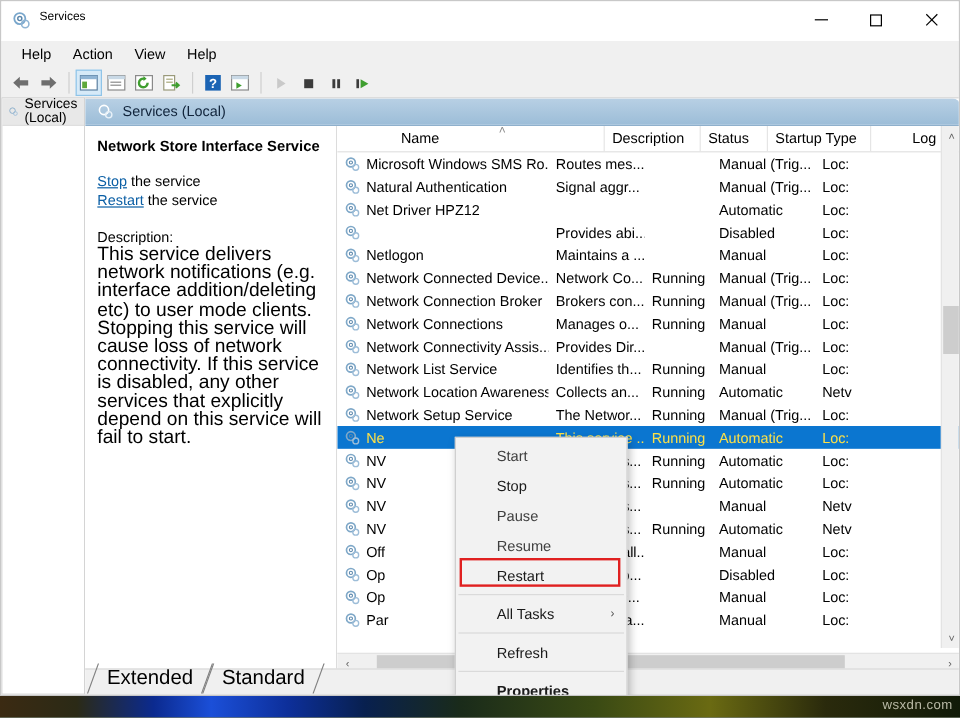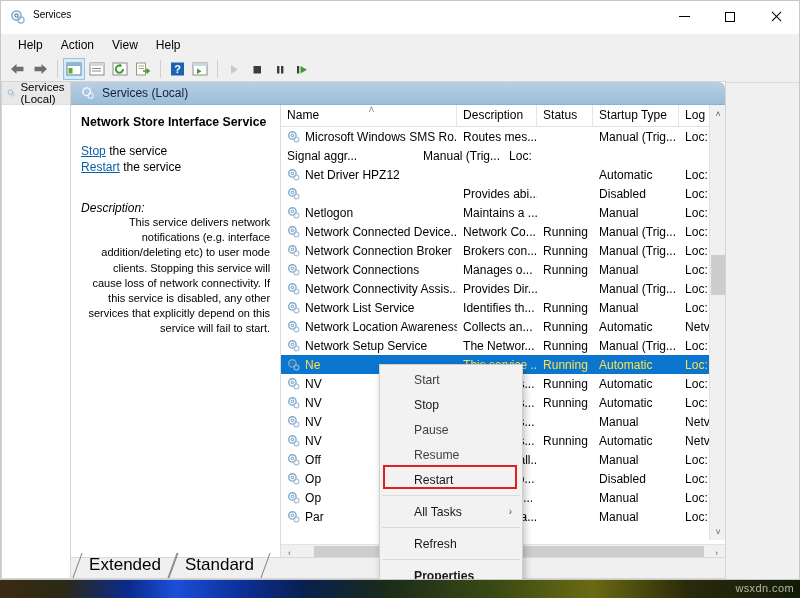--- a/index.html
+++ b/index.html
@@ -100,42 +100,42 @@
   #main-header .mlabel{font-size:12px;margin-left:7px;color:#10233a;}
   #panes{display:flex;height:455px;}
   
   #details{
     width:210px;background:#fff;padding:10px 10px 0 10px;box-sizing:border-box;
     border-right:1px solid #dcdcdc;
   }
   #det-title{font-weight:bold;font-size:12.3px;line-height:15px;margin-bottom:13px;}
   .det-link-line{font-size:12px;line-height:16px;}
   .det-link{color:#0b5fa5;text-decoration:underline;cursor:pointer;}
-  #det-desc-label{font-size:12px;margin-top:26px;font-style:italic;}
-  #det-desc{font-size:11px;line-height:15.2px;text-align:right;}
+  #det-desc-label{font-size:12px;margin-top:16px;}
+  #det-desc{font-size:16px;line-height:15.2px;}
   
   #list{
     flex:1;position:relative;background:#fff;overflow:hidden;
   }
   #list-head{
     display:flex;height:21px;background:#fff;border-bottom:1px solid #e2e2e2;
     font-size:12px;
   }
   .hcell{
     box-sizing:border-box;padding:3px 0 0 6px;border-right:1px solid #e5e5e5;
     position:relative;white-space:nowrap;overflow:hidden;cursor:default;
   }
   .sortcaret{
     position:absolute;left:50%;top:-1px;font-size:10px;color:#888;
   }
-  .c-name{width:176px;}
+  .c-name{width:176px;margin-left:47px;}
   .c-desc{width:80px;}
   .c-status{width:56px;}
   .c-start{width:86px;}
-  .c-log{width:46px;}
+  .c-log{width:46px;margin-left:28px;}
   .rowbody{position:relative;height:414px;overflow:hidden;}
   .row{
     display:flex;height:19px;font-size:12px;align-items:center;
     white-space:nowrap;cursor:default;
   }
   .row.sel{background:#0b76d0;color:#fde047;}
   .cell{box-sizing:border-box;padding-left:6px;overflow:hidden;white-space:nowrap;}
   .cell.n{width:176px;display:flex;align-items:center;}
   .cell.d{width:80px;}
   .cell.s{width:56px;}
@@ -380,20 +380,28 @@
                     <circle cx="10.8" cy="10.8" r="2.8" fill="none" stroke="#9dbdd8" stroke-width="1.3"></circle>
                   </svg>
                   <span>Microsoft Windows SMS Ro...</span>
                 </div>
                 <div class="cell d">Routes mes...</div>
                 <div class="cell s"></div>
                 <div class="cell t">Manual (Trig...</div>
                 <div class="cell l">Loc:</div>
               </div>
               <div class="row">
+                <div class="cell n">
+                  <svg class="svc-ico" viewBox="0 0 16 16">
+                    <circle cx="6.2" cy="6.2" r="4.2" fill="none" stroke="#7fa8c8" stroke-width="1.6"></circle>
+                    <circle cx="6.2" cy="6.2" r="1.5" fill="none" stroke="#5b87ac" stroke-width="1"></circle>
+                    <circle cx="10.8" cy="10.8" r="2.8" fill="none" stroke="#9dbdd8" stroke-width="1.3"></circle>
+                  </svg>
+                  <span>Natural Authentication</span>
+                </div>
                 <div class="cell d">Signal aggr...</div>
                 <div class="cell s"></div>
                 <div class="cell t">Manual (Trig...</div>
                 <div class="cell l">Loc:</div>
               </div>
               <div class="row">
                 <div class="cell n">
                   <svg class="svc-ico" viewBox="0 0 16 16">
                     <circle cx="6.2" cy="6.2" r="4.2" fill="none" stroke="#7fa8c8" stroke-width="1.6"></circle>
                     <circle cx="6.2" cy="6.2" r="1.5" fill="none" stroke="#5b87ac" stroke-width="1"></circle>

